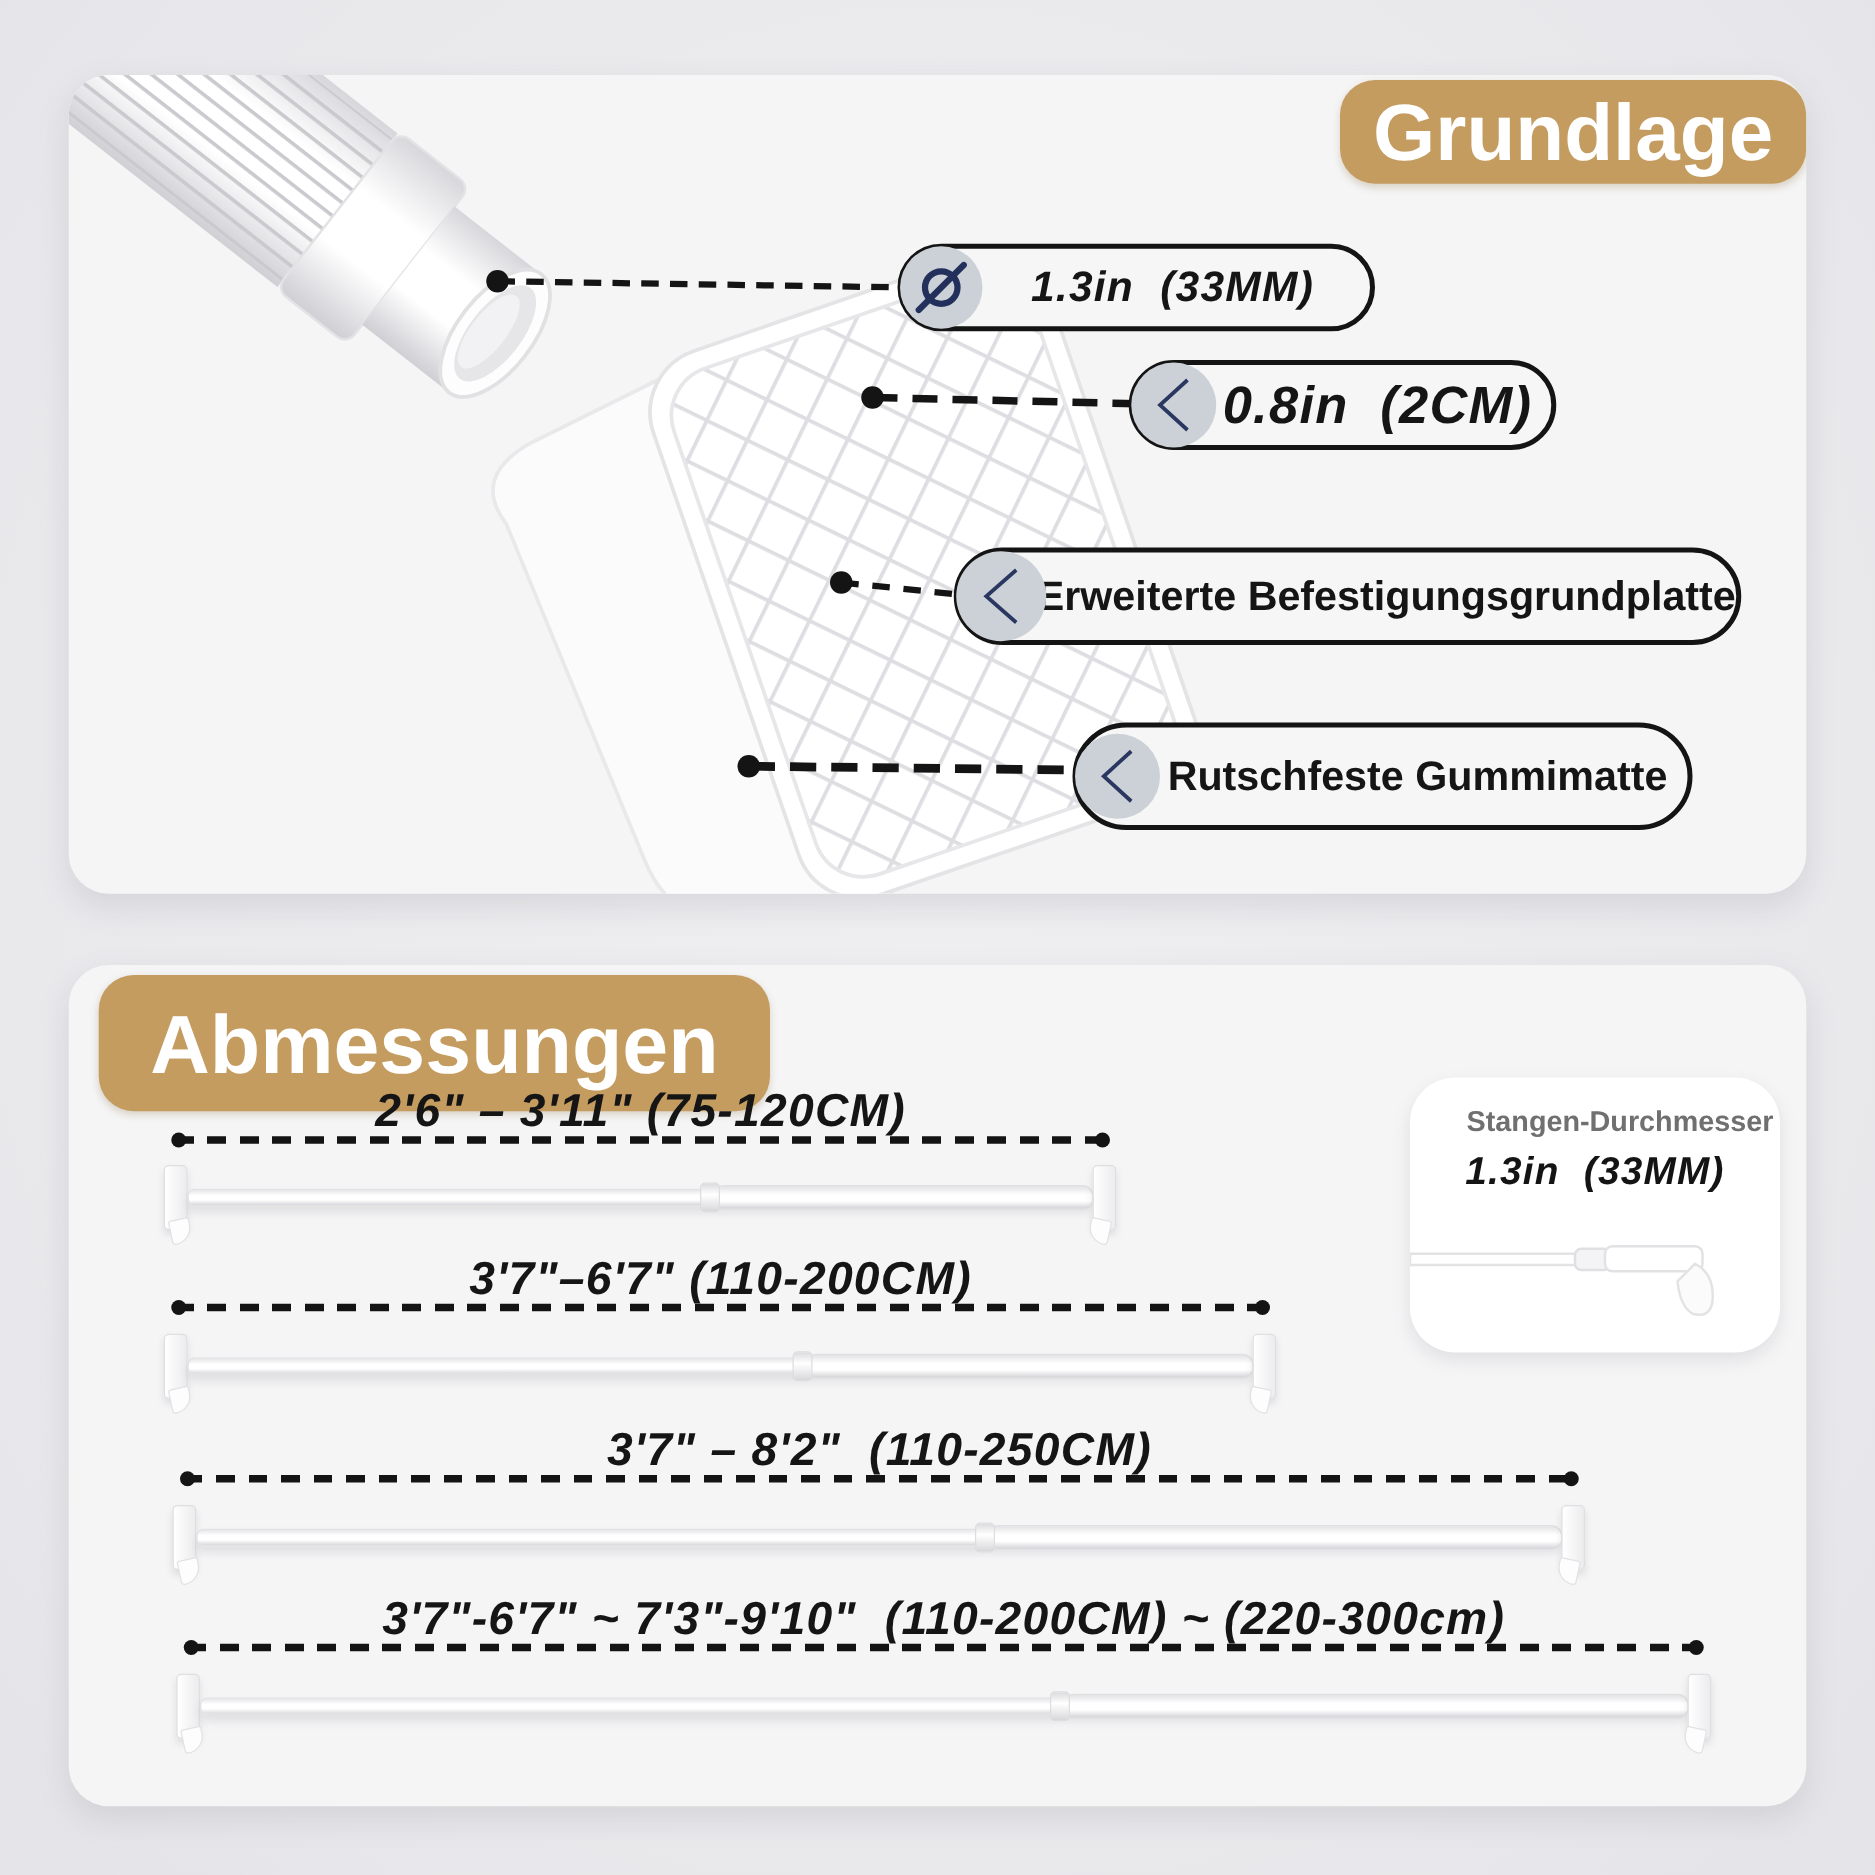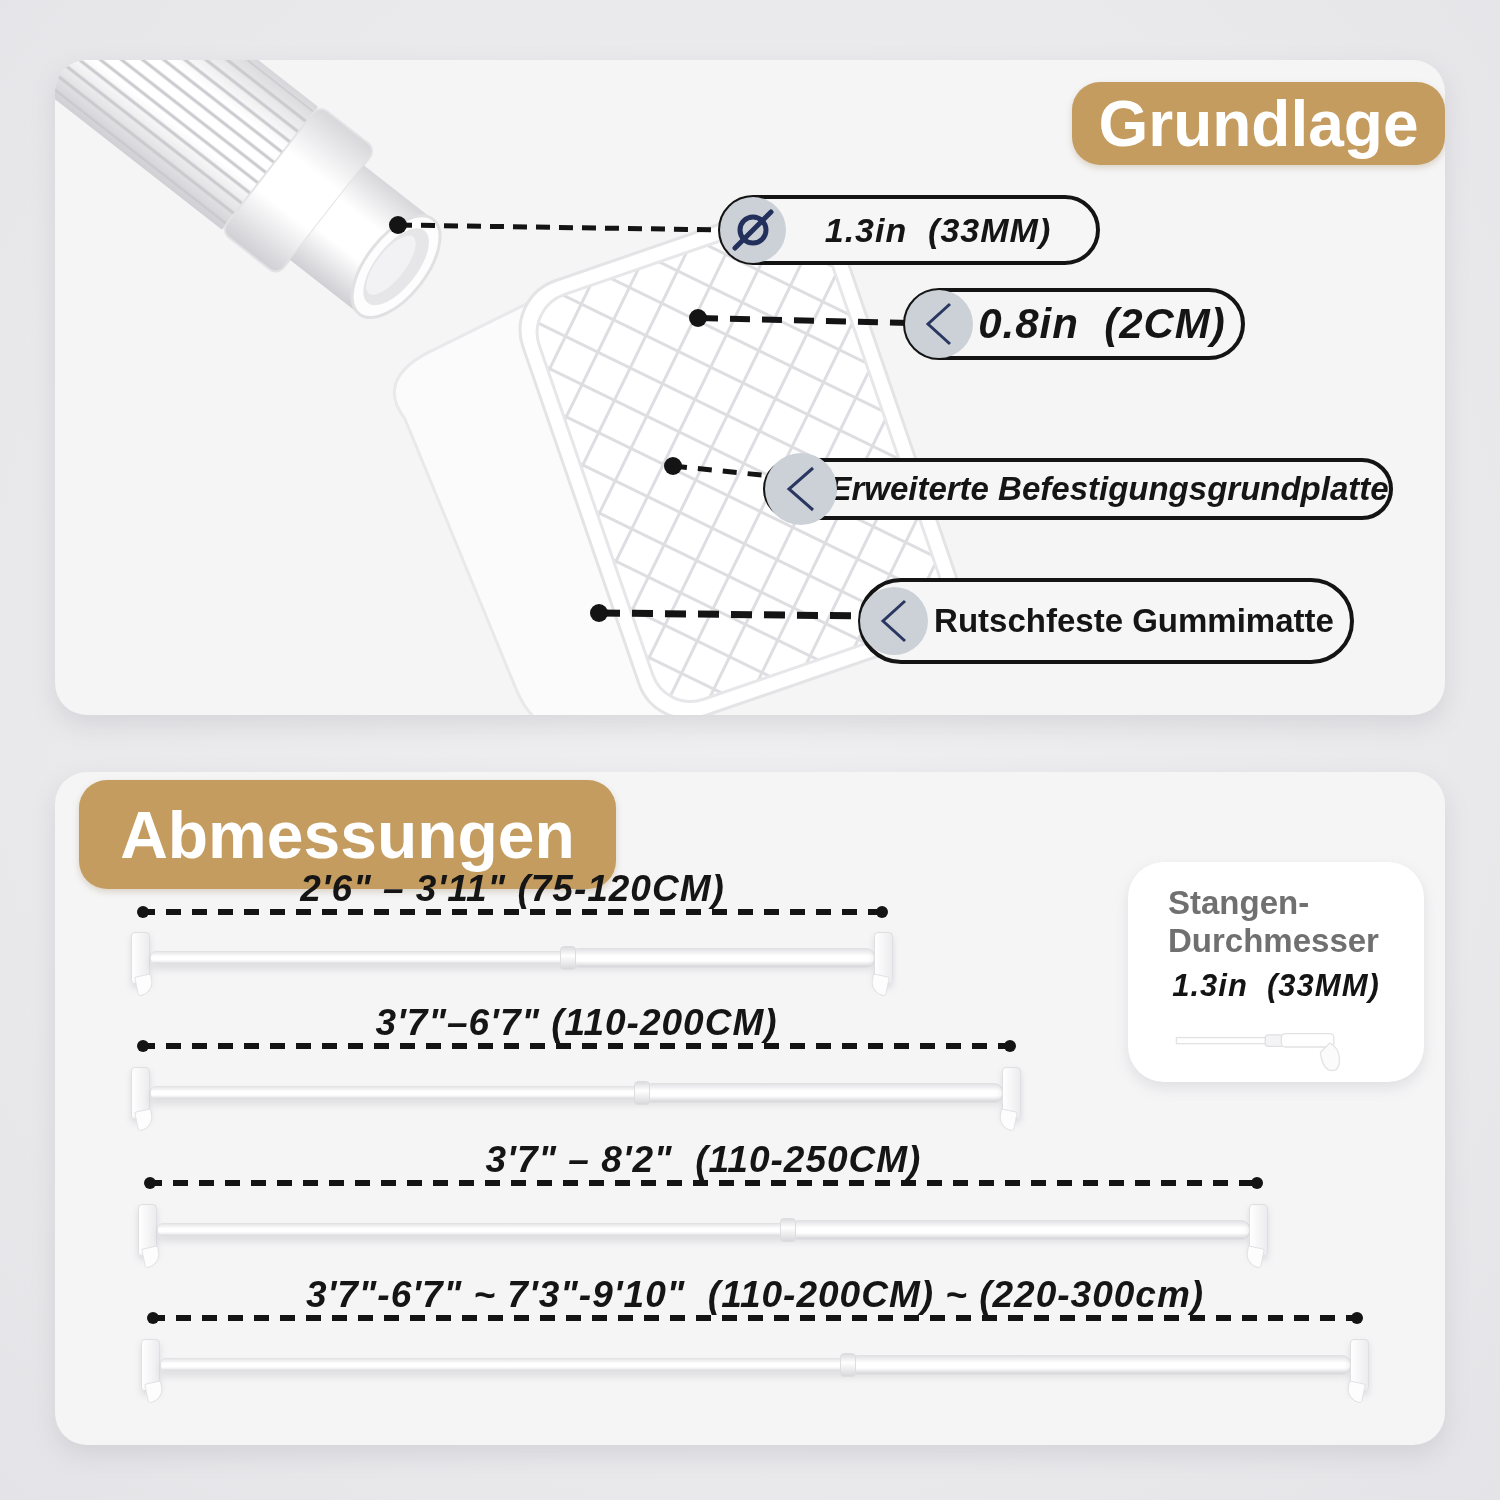--- a/index.html
+++ b/index.html
@@ -15,21 +15,21 @@
   }
   #panel-top{top:60px;height:655px;}
   #panel-bottom{top:772px;height:673px;}
 
   .title-box{
     position:absolute;background:#c59c60;color:#fff;
     display:flex;align-items:center;justify-content:center;
     font-weight:bold;border-radius:28px;
     box-shadow:0 3px 6px rgba(140,110,60,.25);
   }
-  #grundlage-box{right:0;top:22px;width:373px;height:83px;font-size:64px;align-items:center;}
+  #grundlage-box{right:0;top:4px;width:373px;height:83px;font-size:64px;align-items:center;}
   #abmessungen-box{left:5px;top:8px;width:537px;height:109px;font-size:66px;margin-left:19px;}
 
   
   .pill{
     position:absolute;border:4px solid #141414;border-radius:999px;
     background:#f6f6f7;display:flex;align-items:center;justify-content:center;
     box-sizing:border-box;
   }
   .pill .bubble{
     position:absolute;left:-2px;top:50%;transform:translateY(-50%);
@@ -42,21 +42,21 @@
   .dim-text{
     font-family:Liberation Sans, sans-serif;
     font-style:oblique;letter-spacing:1px;
   }
   #pill-1{left:663px;top:135px;width:382px;height:70px;}
   #pill-1 .bubble{width:66px;height:66px;}
   #pill-1 .pill-text{font-size:34px;padding-left:58px;}
   #pill-2{left:848px;top:228px;width:342px;height:72px;}
   #pill-2 .bubble{width:68px;height:68px;}
   #pill-2 .pill-text{font-size:42px;padding-left:56px;}
-  #pill-3{left:708px;top:398px;width:630px;height:62px;font-style:italic;}
+  #pill-3{left:708px;top:378px;width:630px;height:78px;}
   #pill-3 .bubble{width:72px;height:72px;}
   #pill-3 .pill-text{font-size:33px;padding-left:62px;}
   #pill-4{left:803px;top:518px;width:496px;height:86px;}
   #pill-4 .bubble{width:68px;height:68px;}
   #pill-4 .pill-text{font-size:33px;padding-left:56px;}
 
   
   .rod-label{
     position:absolute;text-align:center;color:#151515;font-weight:bold;
     font-size:37px;white-space:pre;
@@ -98,21 +98,21 @@
   .tube::before{ 
     content:'';position:absolute;right:calc(42% - 6px);top:-6px;width:14px;height:22px;
     background:linear-gradient(#dcdcdf,#ffffff 40%,#d8d8db);
     border:1px solid #dddde0;border-radius:4px;z-index:2;
   }
   #diameter-box{
     position:absolute;left:1073px;top:90px;width:296px;height:220px;
     background:#ffffff;border-radius:36px;box-shadow:0 6px 14px rgba(140,140,150,.2);
     display:flex;flex-direction:column;align-items:center;
   }
-  #diameter-box .db-title{font-weight:bold;color:#707070;font-size:33px;margin-top:22px;margin-left:40px;}
+  #diameter-box .db-title{font-weight:bold;color:#707070;font-size:23px;margin-top:22px;margin-left:40px;}
   #diameter-box .db-value{font-weight:bold;color:#141414;font-size:31px;margin-top:8px;white-space:pre;}
 </style>
 </head>
 <body>
 
 <div class="panel" id="panel-top">
 
   <svg width="1390" height="655" viewBox="0 0 1390 655" style="position:absolute;left:0;top:0;">
     <defs>
       <linearGradient id="tubeGrad" x1="0" y1="0" x2="0" y2="1">

